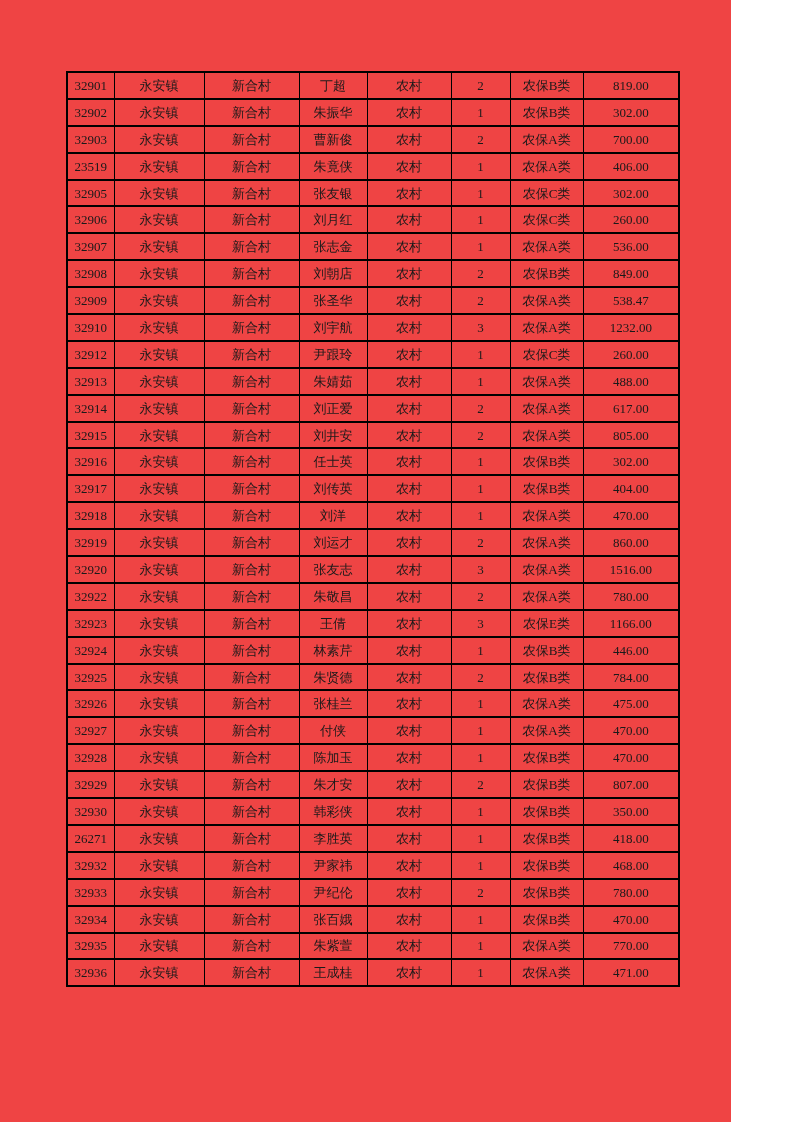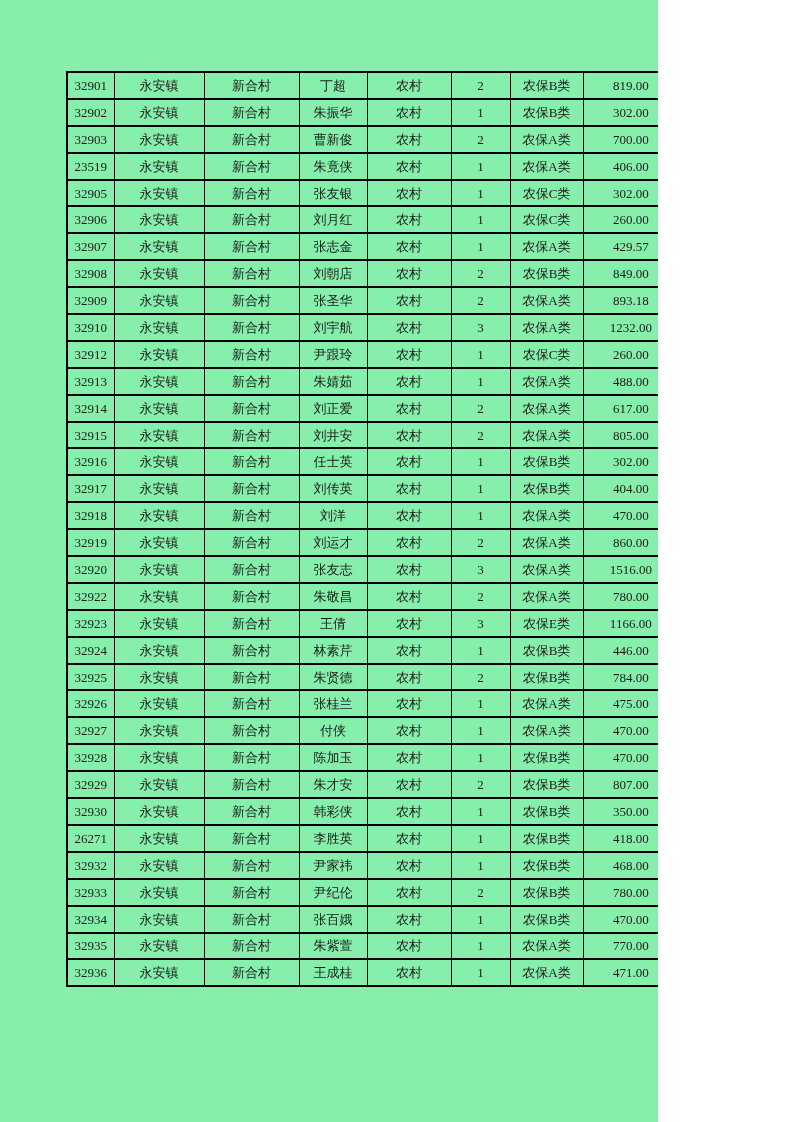--- a/index.html
+++ b/index.html
@@ -2,23 +2,23 @@
 <html><head>
 <meta charset="utf-8">
 <style>
   html, body {
     margin: 0;
     padding: 0;
     background: #ffffff;
   }
   .page {
     position: relative;
-    width: 658px;
+    width: 731px;
     height: 1122px;
-    background: #86efac;
+    background: #ef4444;
     overflow: hidden;
     font-family: "Liberation Serif", "DejaVu Serif", serif;
   }
   table.roster {
     position: absolute;
     left: 66px;
     top: 71px;
     width: 612px;
     border-collapse: collapse;
     table-layout: fixed;
@@ -125,41 +125,41 @@
           <td>260.00</td>
         </tr>
         <tr>
           <td>32907</td>
           <td>永安镇</td>
           <td>新合村</td>
           <td>张志金</td>
           <td>农村</td>
           <td>1</td>
           <td>农保A类</td>
-          <td>429.57</td>
+          <td>536.00</td>
         </tr>
         <tr>
           <td>32908</td>
           <td>永安镇</td>
           <td>新合村</td>
           <td>刘朝店</td>
           <td>农村</td>
           <td>2</td>
           <td>农保B类</td>
           <td>849.00</td>
         </tr>
         <tr>
           <td>32909</td>
           <td>永安镇</td>
           <td>新合村</td>
           <td>张圣华</td>
           <td>农村</td>
           <td>2</td>
           <td>农保A类</td>
-          <td>893.18</td>
+          <td>538.47</td>
         </tr>
         <tr>
           <td>32910</td>
           <td>永安镇</td>
           <td>新合村</td>
           <td>刘宇航</td>
           <td>农村</td>
           <td>3</td>
           <td>农保A类</td>
           <td>1232.00</td>

